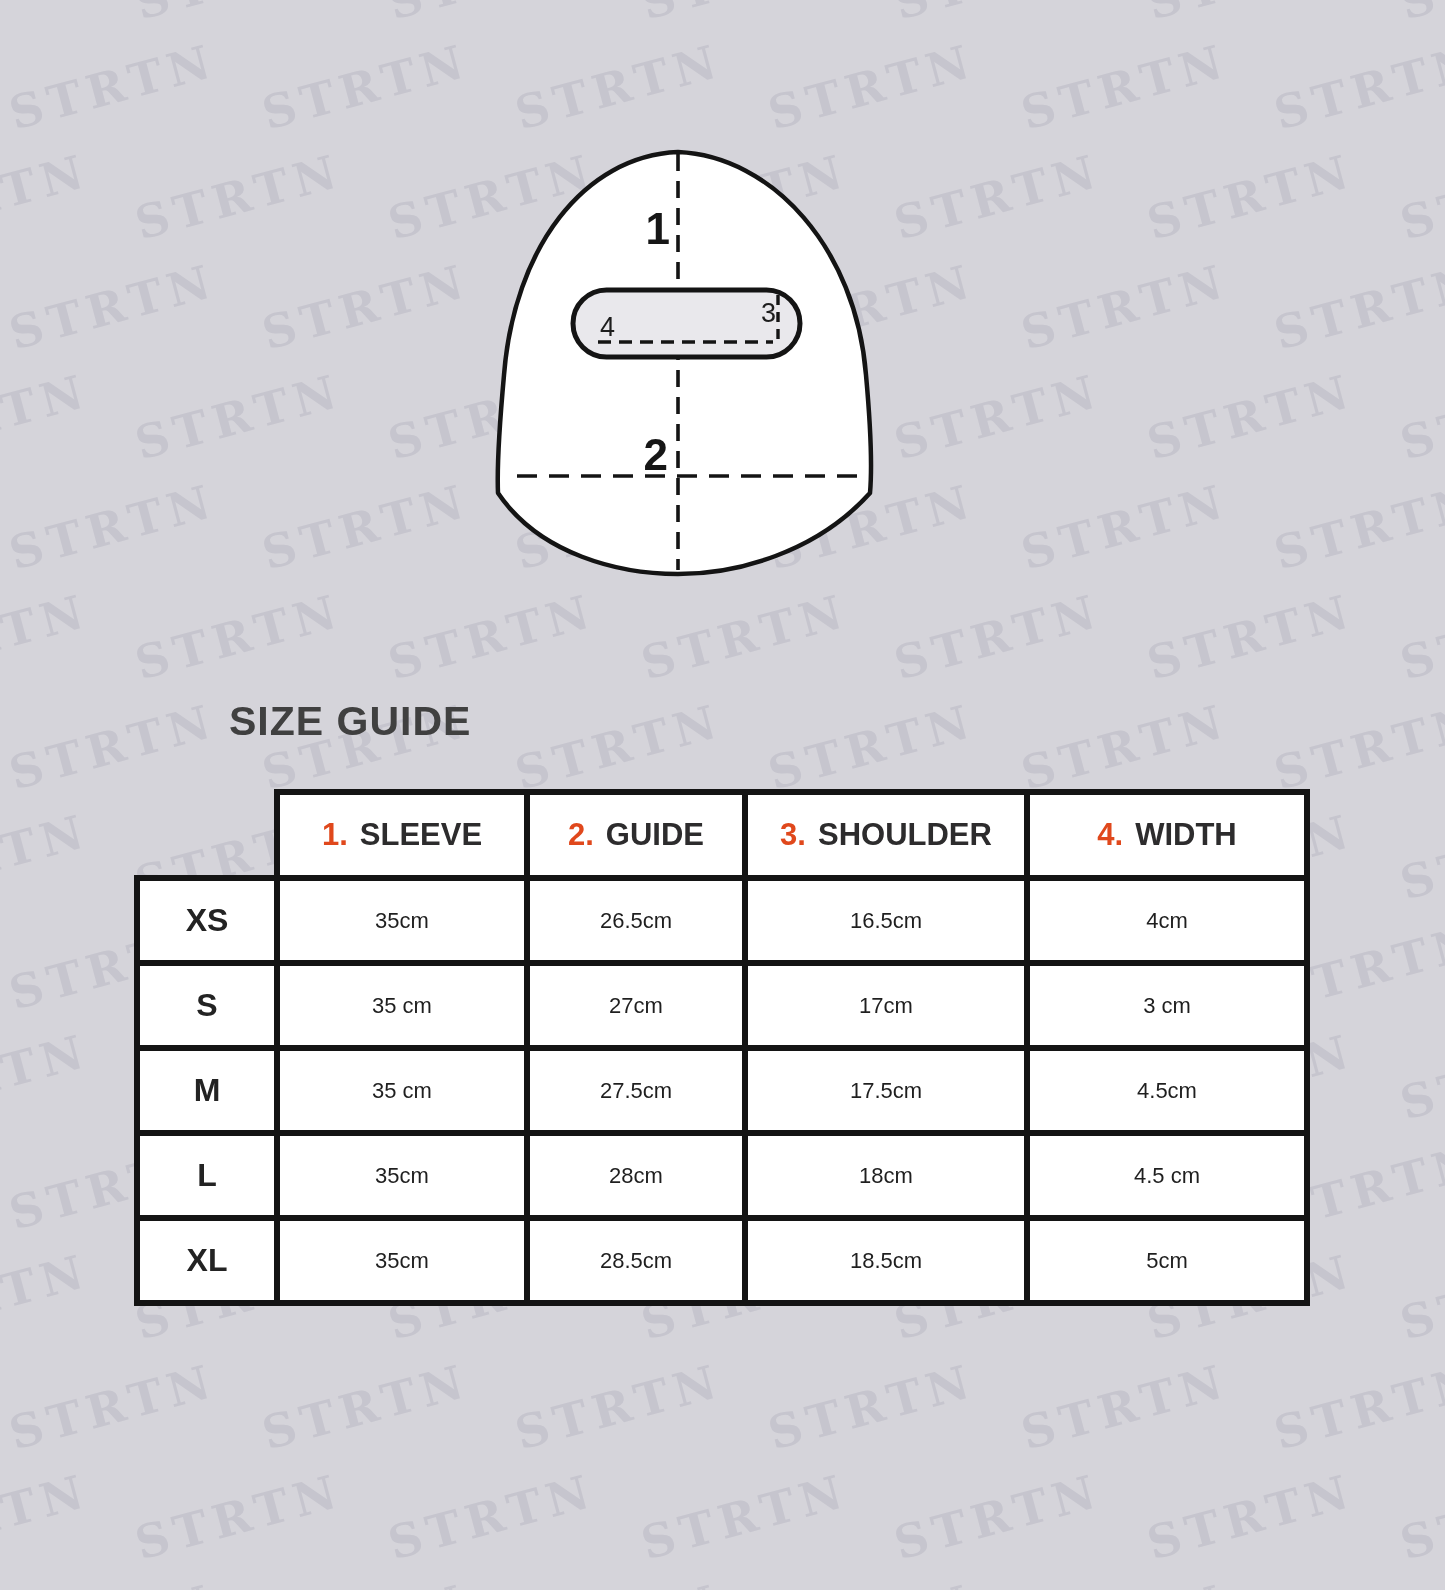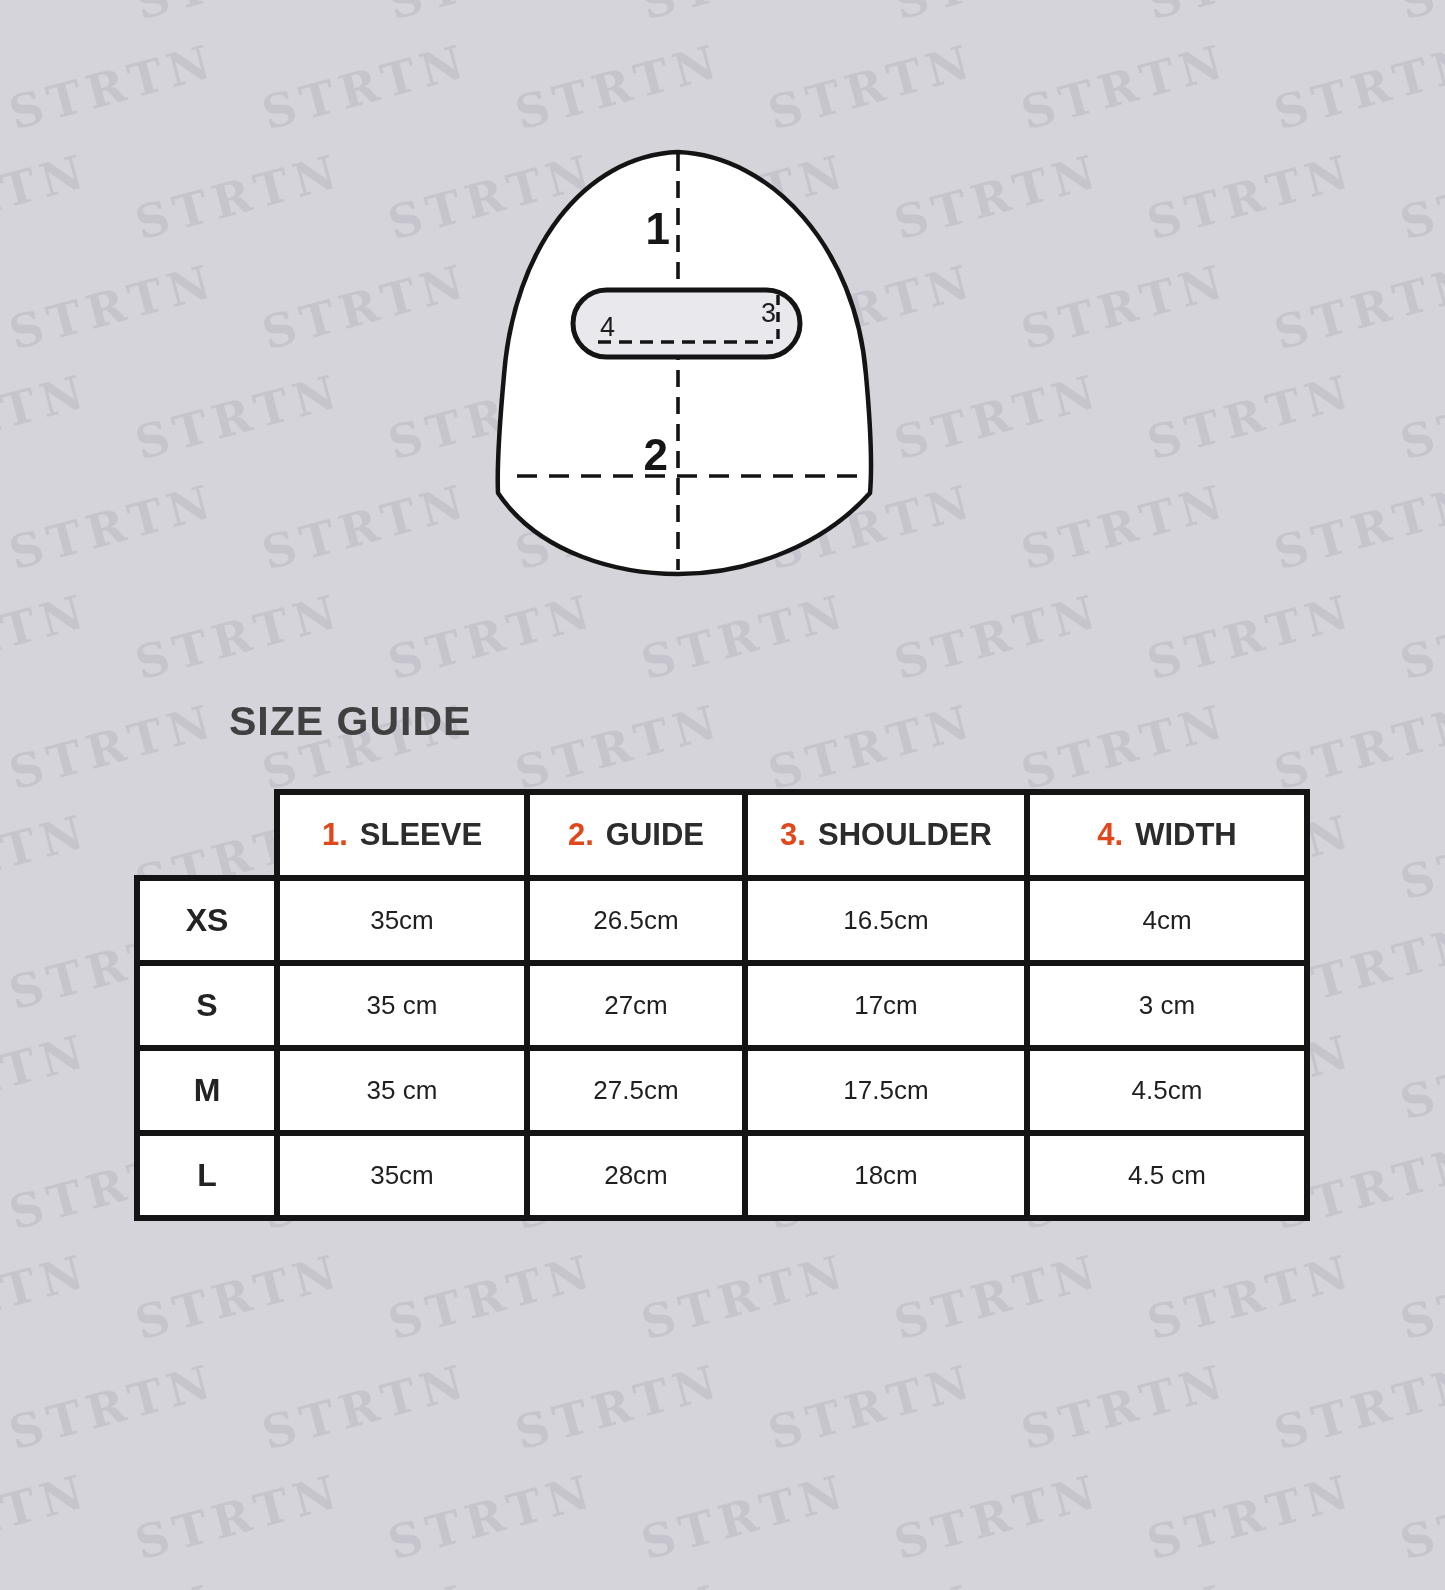--- a/index.html
+++ b/index.html
@@ -40,21 +40,21 @@
     background:#ffffff;
     text-align:center; vertical-align:middle;
     padding:0;
   }
   #size-table th.corner { border:none; background:transparent; }
   #size-table thead tr { height:86px; }
   #size-table tbody tr { height:85px; }
   #size-table thead th { font-size:31px; font-weight:bold; color:#2d2c2d; }
   .hnum { color: var(--accent, #e0481c); margin-right:12px; }
   #size-table tbody th.size { font-size:32px; font-weight:bold; color:#232323; }
-  #size-table tbody td { font-size:26px; font-weight:400; color:#1f1f1f; }
+  #size-table tbody td { font-size:22px; font-weight:400; color:#1f1f1f; }
 </style>
 </head>
 <body>
 
 <div id="stage" style="--bg: #d5d4da; --accent: #e0481c;">
 
   <div id="wm-layer">
       <span class="wm" style="left: -120px; top: -50px; color: rgb(198, 197, 206); font-size: 46px; transform: rotate(-15deg);">STRTN</span>
       <span class="wm" style="left: 133px; top: -50px; color: rgb(198, 197, 206); font-size: 46px; transform: rotate(-15deg);">STRTN</span>
       <span class="wm" style="left: 386px; top: -50px; color: rgb(198, 197, 206); font-size: 46px; transform: rotate(-15deg);">STRTN</span>
@@ -236,16 +236,23 @@
         <td>17.5cm</td>
         <td>4.5cm</td>
       </tr>
       <tr>
         <th class="size">L</th>
         <td>35cm</td>
         <td>28cm</td>
         <td>18cm</td>
         <td>4.5 cm</td>
       </tr>
+      <tr>
+        <th class="size">XL</th>
+        <td>35cm</td>
+        <td>28.5cm</td>
+        <td>18.5cm</td>
+        <td>5cm</td>
+      </tr>
     </tbody>
   </table>
 
 </div>
 
 </body></html>

